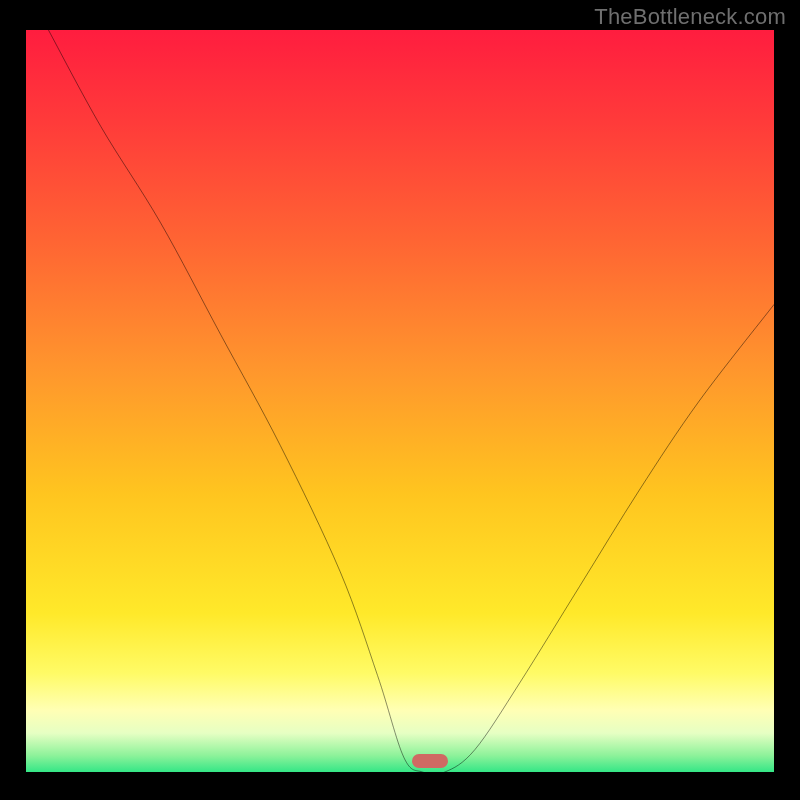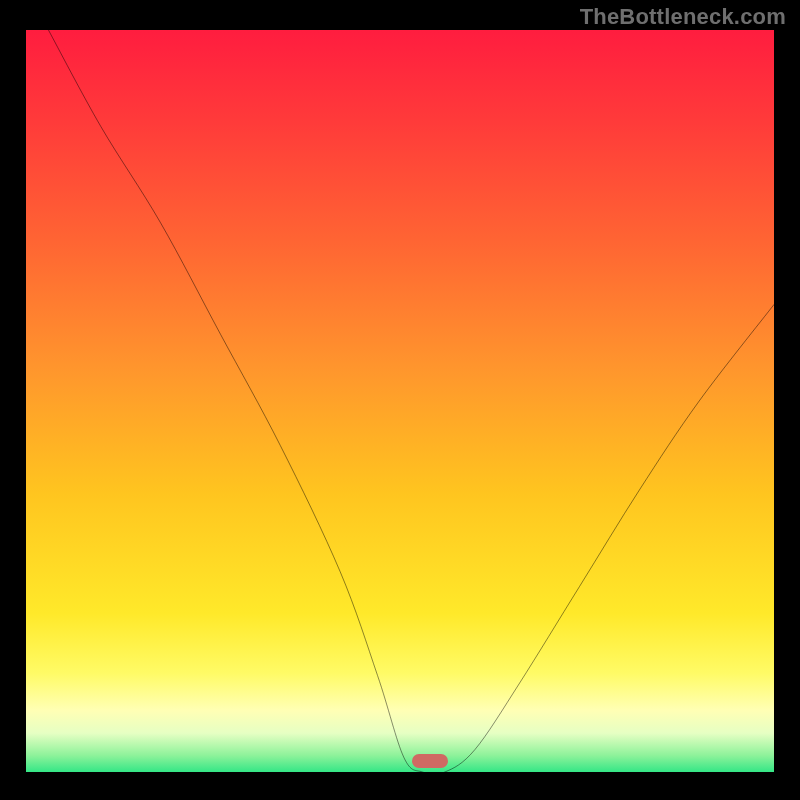--- a/index.html
+++ b/index.html
@@ -16,21 +16,21 @@
     width: 800px;
     height: 800px;
     background: #000;
   }
   .watermark {
     position: absolute;
     top: 4px;
     right: 14px;
     color: #6f6f6f;
     font-size: 22px;
-    font-weight: 700;
+    font-weight: 400;
     letter-spacing: 0.2px;
     user-select: none;
   }
   
   .plot {
     position: absolute;
     left: 26px;
     top: 30px;
     width: 748px;   
     height: 742px;  

